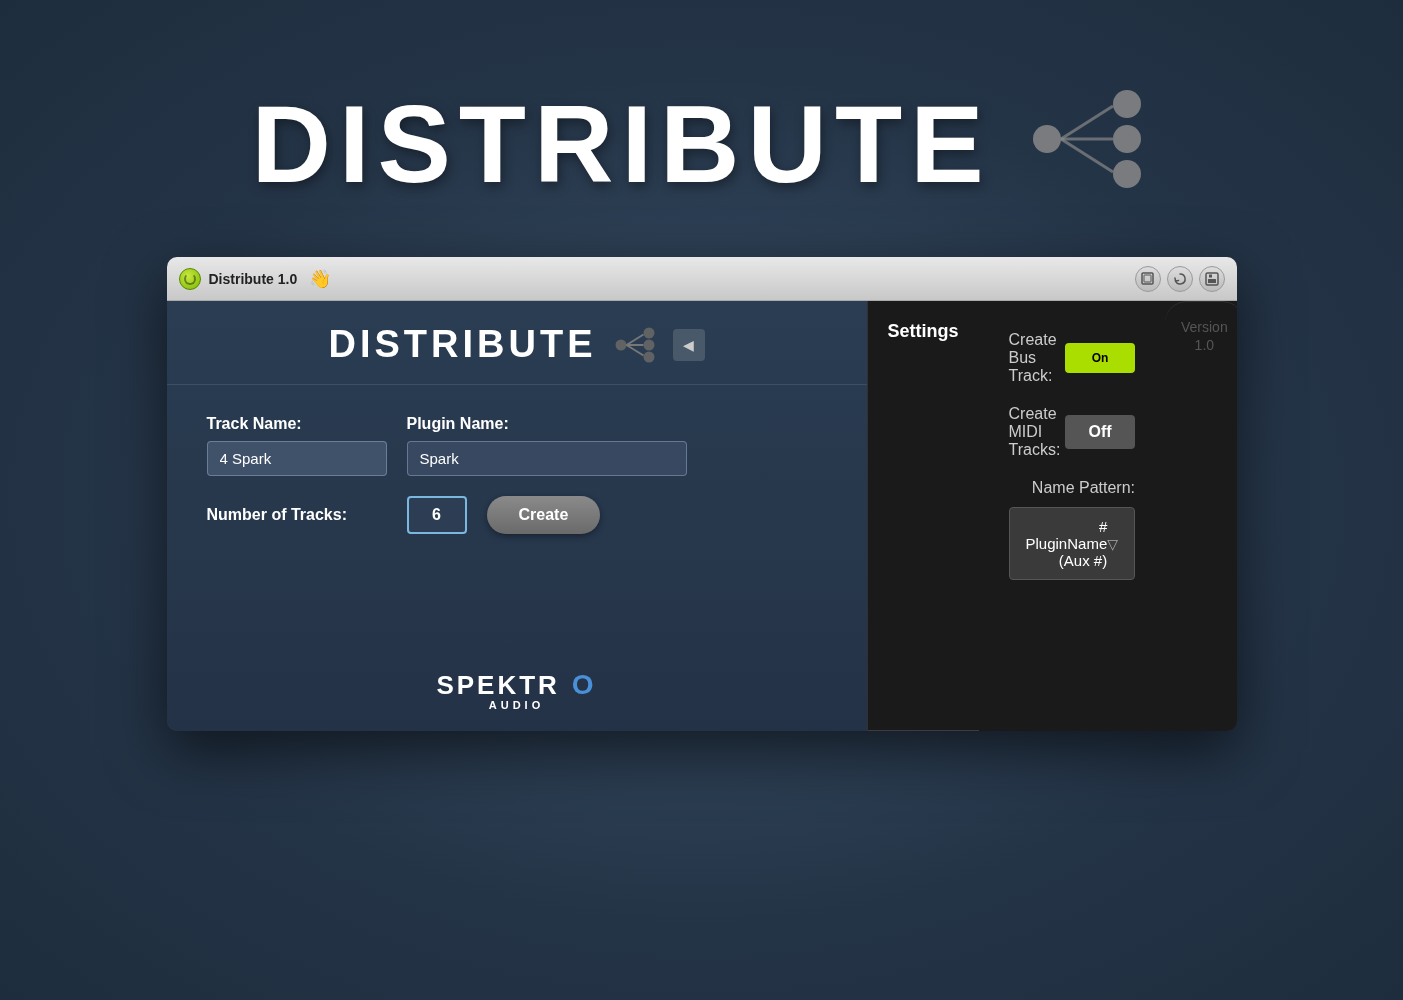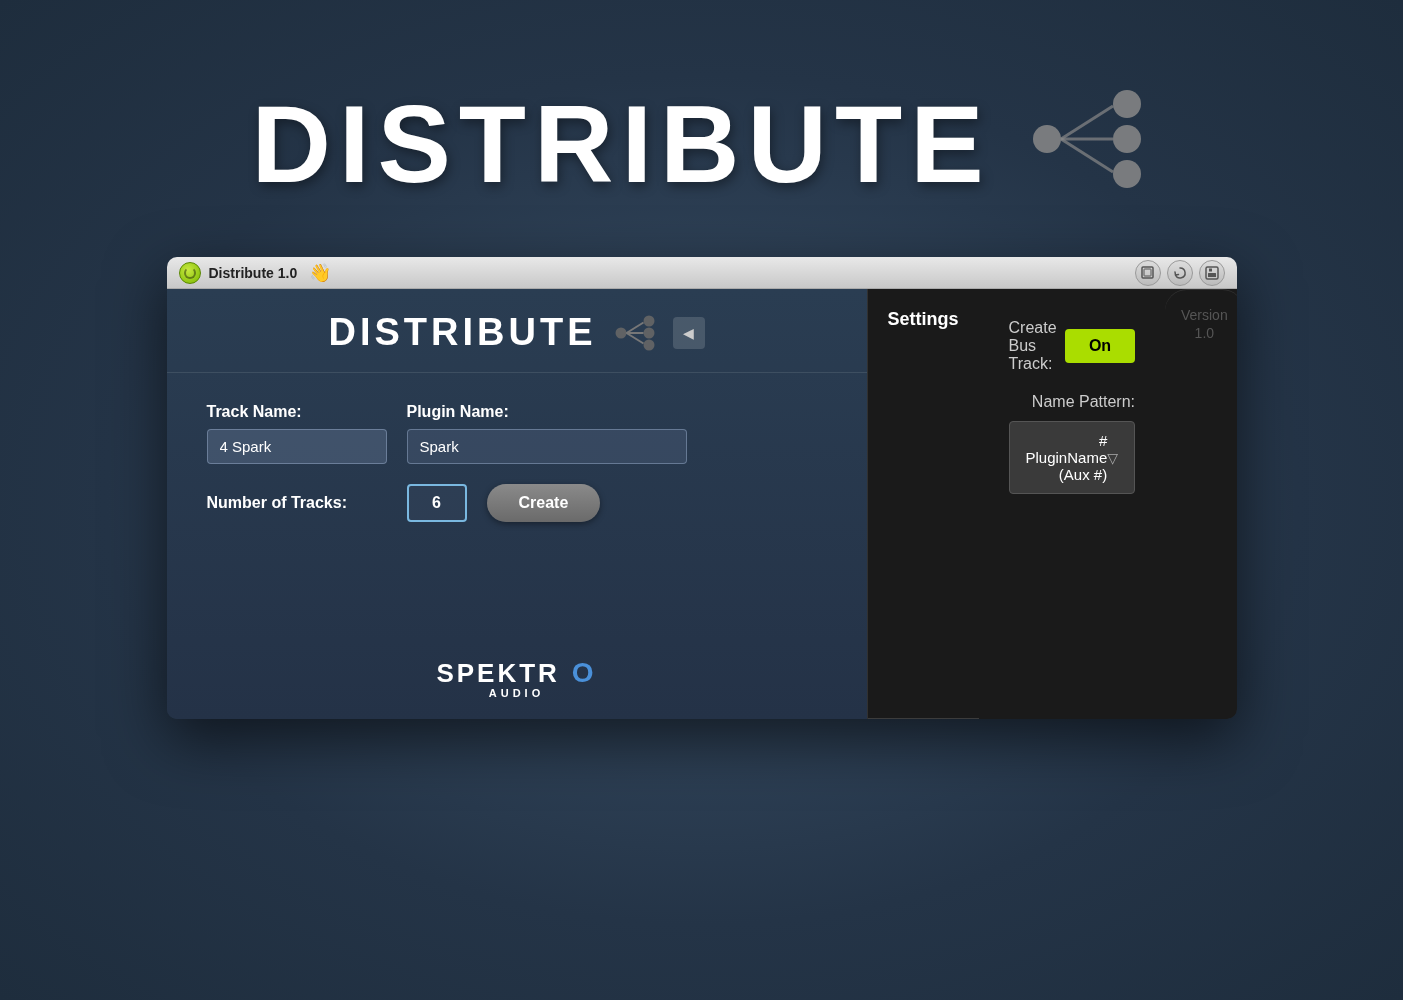--- a/index.html
+++ b/index.html
@@ -46,21 +46,21 @@
       margin-top: 50px;
       width: 1070px;
       border-radius: 10px;
       overflow: hidden;
       box-shadow: 0 20px 60px rgba(0,0,0,0.6);
     }
 
     
     .title-bar {
       background: linear-gradient(to bottom, #e8e8e8, #c8c8c8);
-      height: 32px;
+      height: 44px;
       display: flex;
       align-items: center;
       padding: 0 12px;
       border-bottom: 1px solid #aaa;
     }
 
     .title-bar-left {
       display: flex;
       align-items: center;
       gap: 8px;
@@ -306,21 +306,21 @@
       font-size: 16px;
       color: #cccccc;
     }
 
     .toggle-on {
       background: #aadd00;
       border: none;
       border-radius: 4px;
       padding: 8px 18px;
       color: #000000;
-      font-size: 16px;
+      font-size: 12px;
       font-weight: 700;
       cursor: pointer;
       min-width: 70px;
       text-align: center;
     }
 
     .toggle-off {
       background: #555555;
       border: none;
       border-radius: 4px;
@@ -478,20 +478,24 @@
         <span class="settings-title">Settings</span>
       </div>
 
       <div class="settings-body">
 
         <div class="setting-row">
           <span class="setting-label">Create Bus Track:</span>
           <button class="toggle-on">On</button>
         </div>
 
+        <div class="setting-row">
+          <span class="setting-label">Create MIDI Tracks:</span>
+          <button class="toggle-off">Off</button>
+        </div>
 
         <div class="name-pattern-section">
           <span class="name-pattern-label">Name Pattern:</span>
           <div class="name-pattern-dropdown">
             <span># PluginName (Aux #)</span>
             <span class="dropdown-arrow">▽</span>
           </div>
         </div>
 
       </div>

